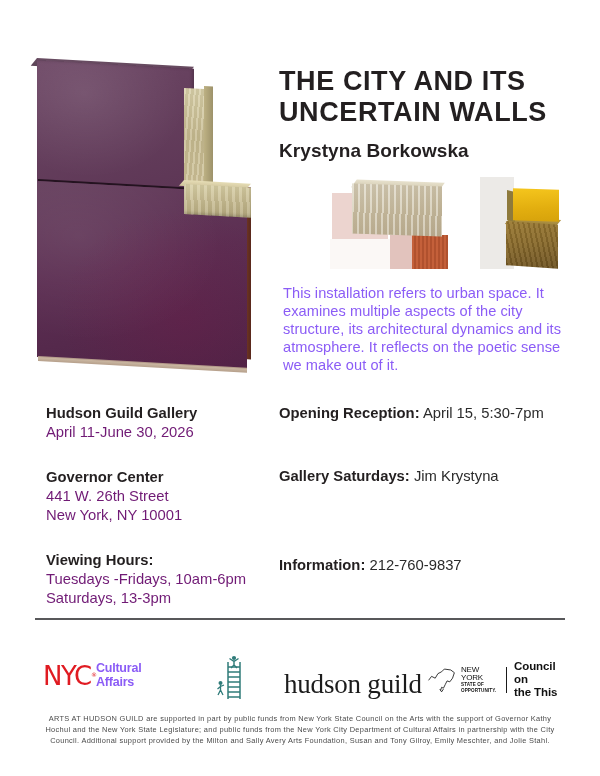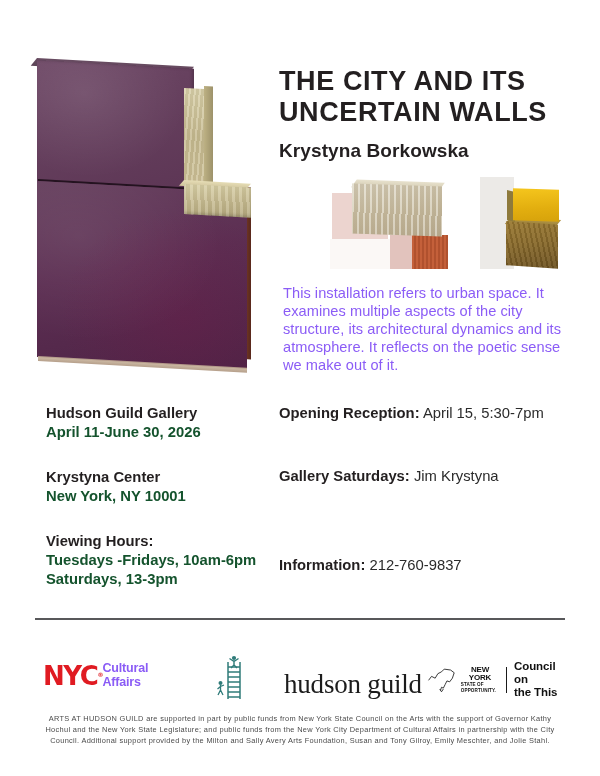--- a/index.html
+++ b/index.html
@@ -308,22 +308,21 @@
   .block:last-child { margin-bottom: 7px; }
   .block .hd {
     font-size: 14.8px;
     font-weight: 700;
     line-height: 19px;
     color: #231f20;
   }
   .block .tx {
     font-size: 14.8px;
     line-height: 19px;
-    color: #14532d;
-    font-weight: bold;
+    color: #701a75;
   }
   .inline-line {
     font-size: 14.8px;
     line-height: 19px;
     color: #2b2b2b;
     white-space: nowrap;
   }
   .inline-line .hd-i {
     font-weight: 700;
     color: #231f20;
@@ -354,21 +353,21 @@
   .logo-nyc {
     position: absolute;
     left: 8px;
     top: 10px;
     display: flex;
     align-items: center;
     gap: 5px;
   }
   .nyc-mark {
     font-size: 26px;
-    font-weight: 700;
+    font-weight: 400;
     color: #e01b22;
     letter-spacing: -1.4px;
     line-height: 26px;
     font-family: "DejaVu Sans", sans-serif;
     position: relative;
   }
   .nyc-reg {
     position: absolute;
     top: -1px;
     right: -6px;
@@ -415,25 +414,24 @@
   }
   .nysca-left {
     display: flex;
     align-items: center;
     gap: 3px;
   }
   .ny-shape { width: 34px; height: 28px; display: block; }
   .ny-words { line-height: 1; }
   .ny-words .w1 {
     font-size: 8px;
-    font-weight: 700;
+    font-weight: 400;
     letter-spacing: -0.2px;
     color: #111;
     display: block;
-    text-align: center;
   }
   .ny-words .w2 {
     font-size: 4.6px;
     font-weight: 700;
     letter-spacing: 0.1px;
     color: #111;
     display: block;
     margin-top: 1.5px;
   }
   .ny-words .w3 {
@@ -519,21 +517,22 @@
   <div class="description">This installation refers to urban space. It examines multiple aspects of the city structure, its architectural dynamics and its atmosphere. It reflects on the poetic sense we make out of it.</div>
 
   <div class="info-left">
 
     <div class="block">
       <div class="hd">Hudson Guild Gallery</div>
       <div class="tx">April 11-June 30, 2026</div>
     </div>
 
     <div class="block">
-      <div class="hd">Krystyna Center</div>
+      <div class="hd">Governor Center</div>
+      <div class="tx">441 W. 26th Street</div>
       <div class="tx">New York, NY 10001</div>
     </div>
 
     <div class="block">
       <div class="hd">Viewing Hours:</div>
       <div class="tx">Tuesdays -Fridays, 10am-6pm</div>
       <div class="tx">Saturdays, 13-3pm</div>
     </div>
 
   </div>

